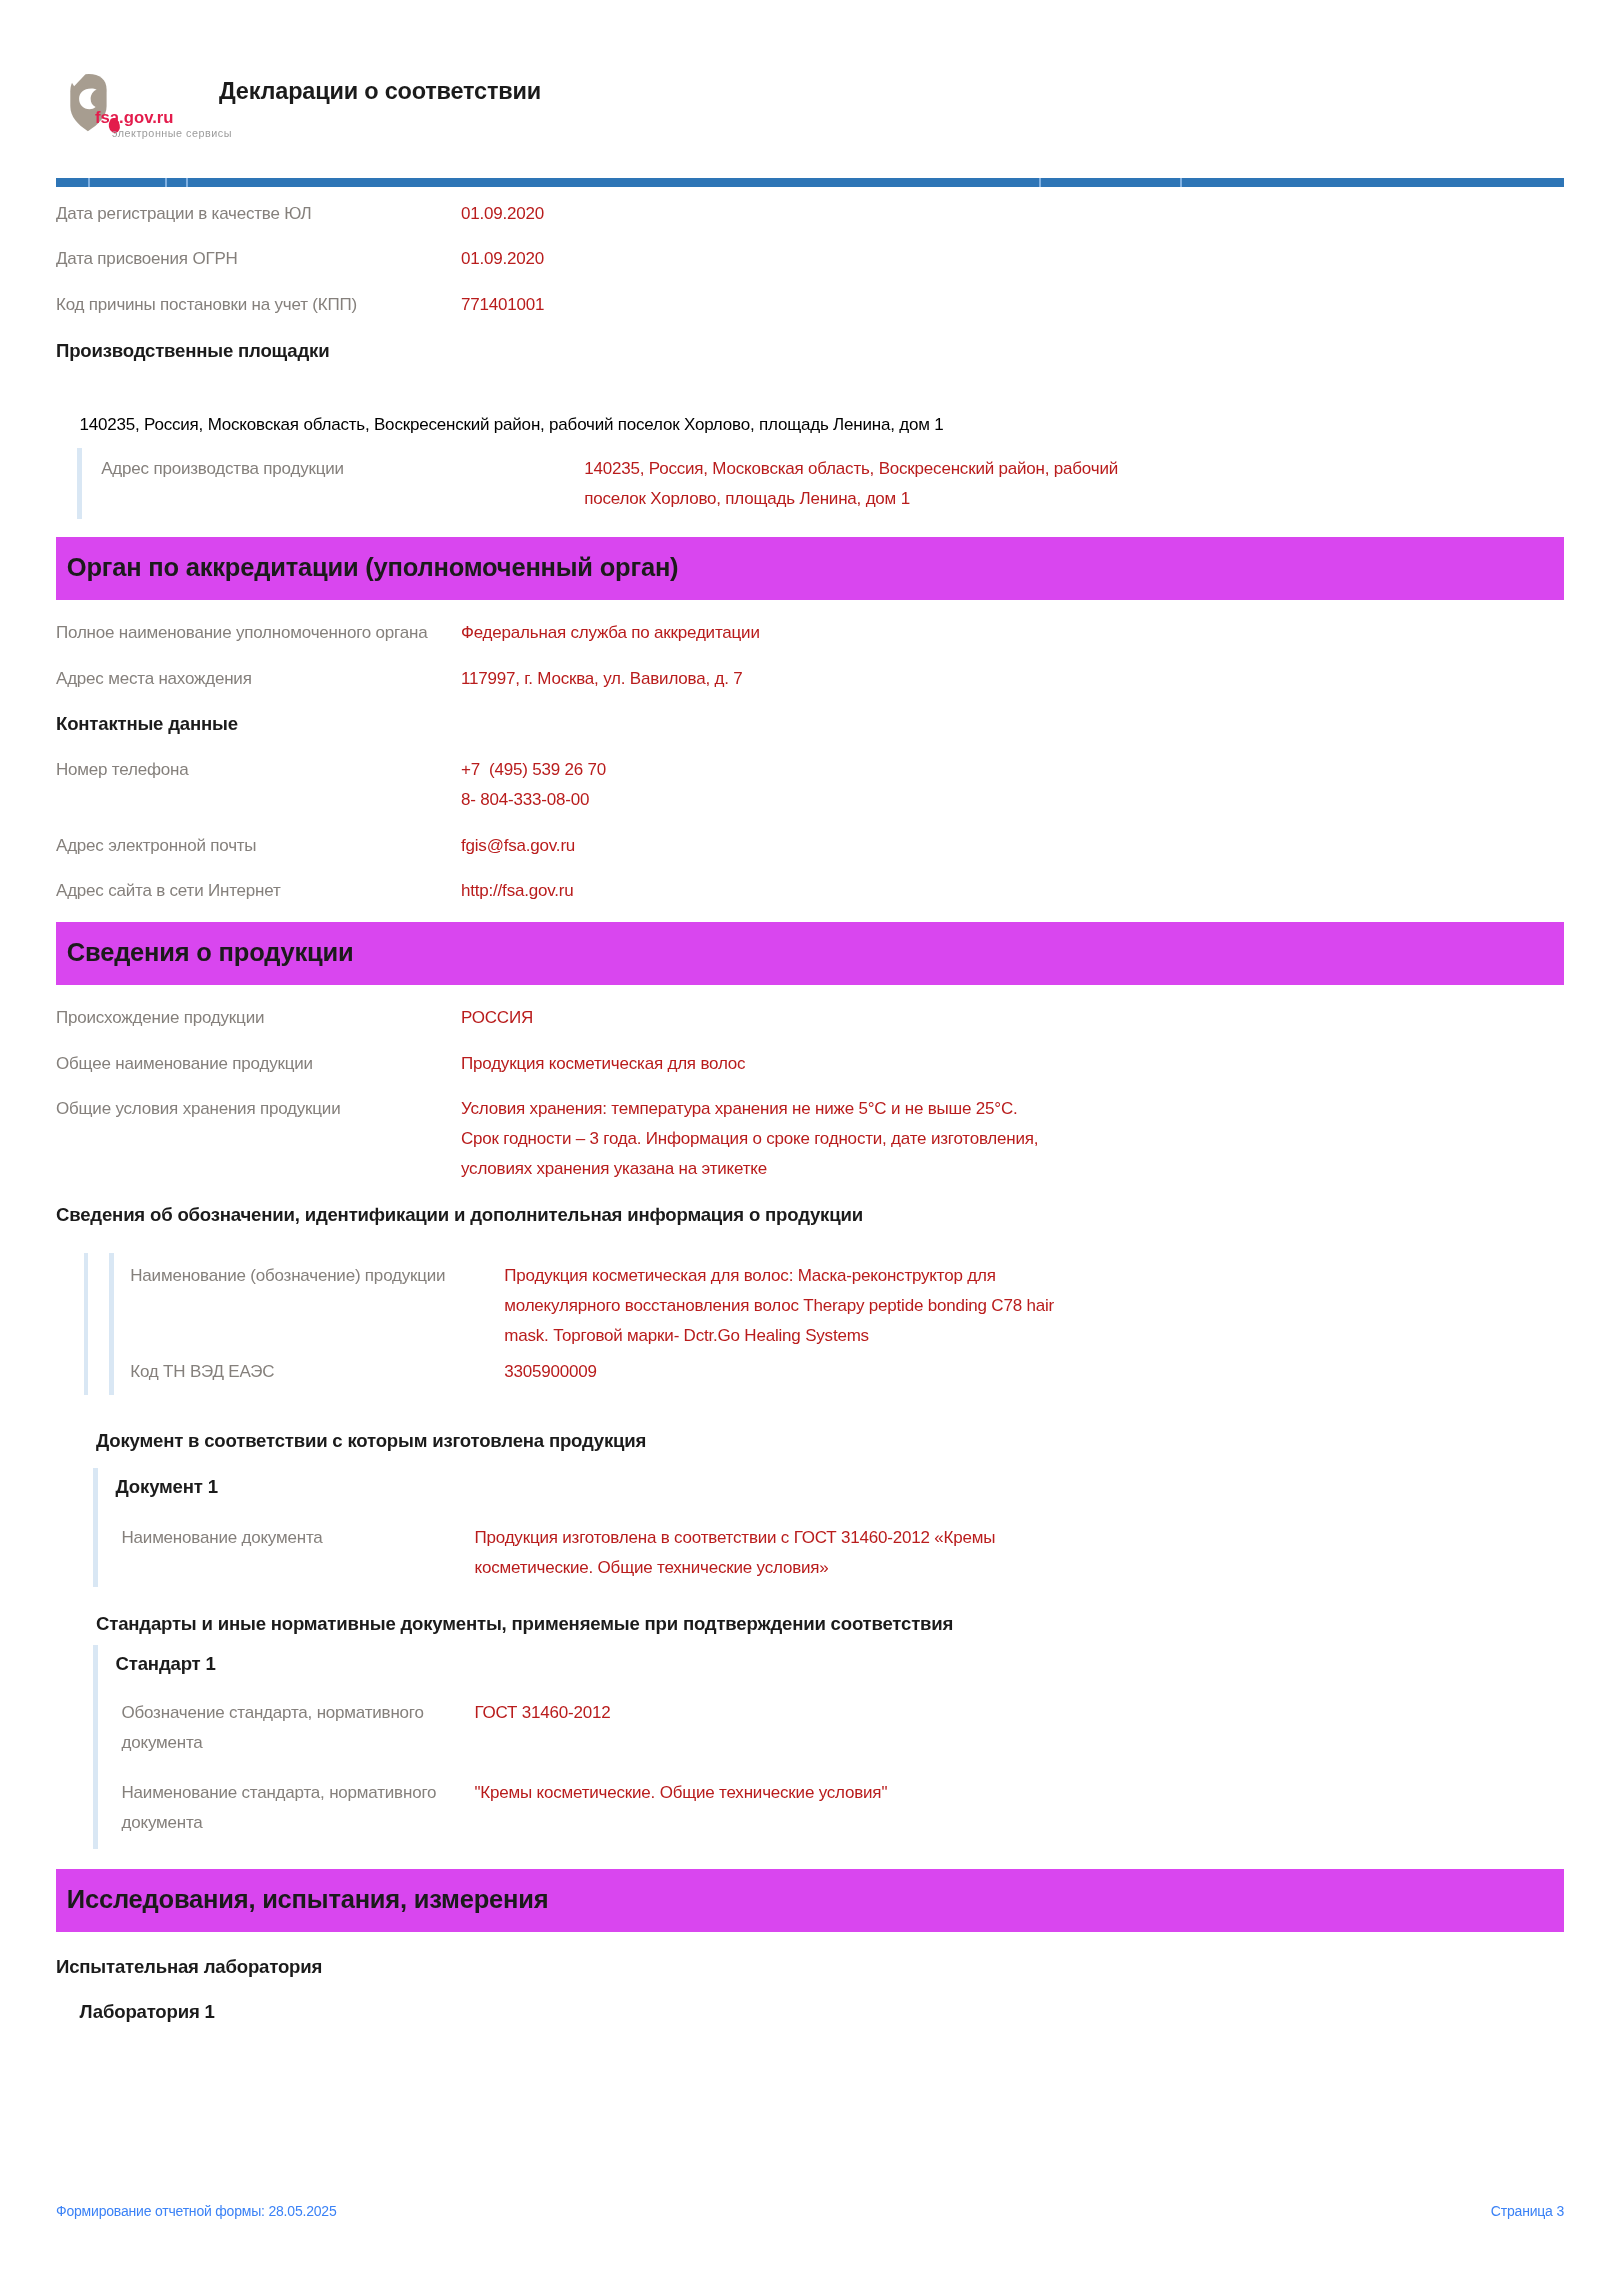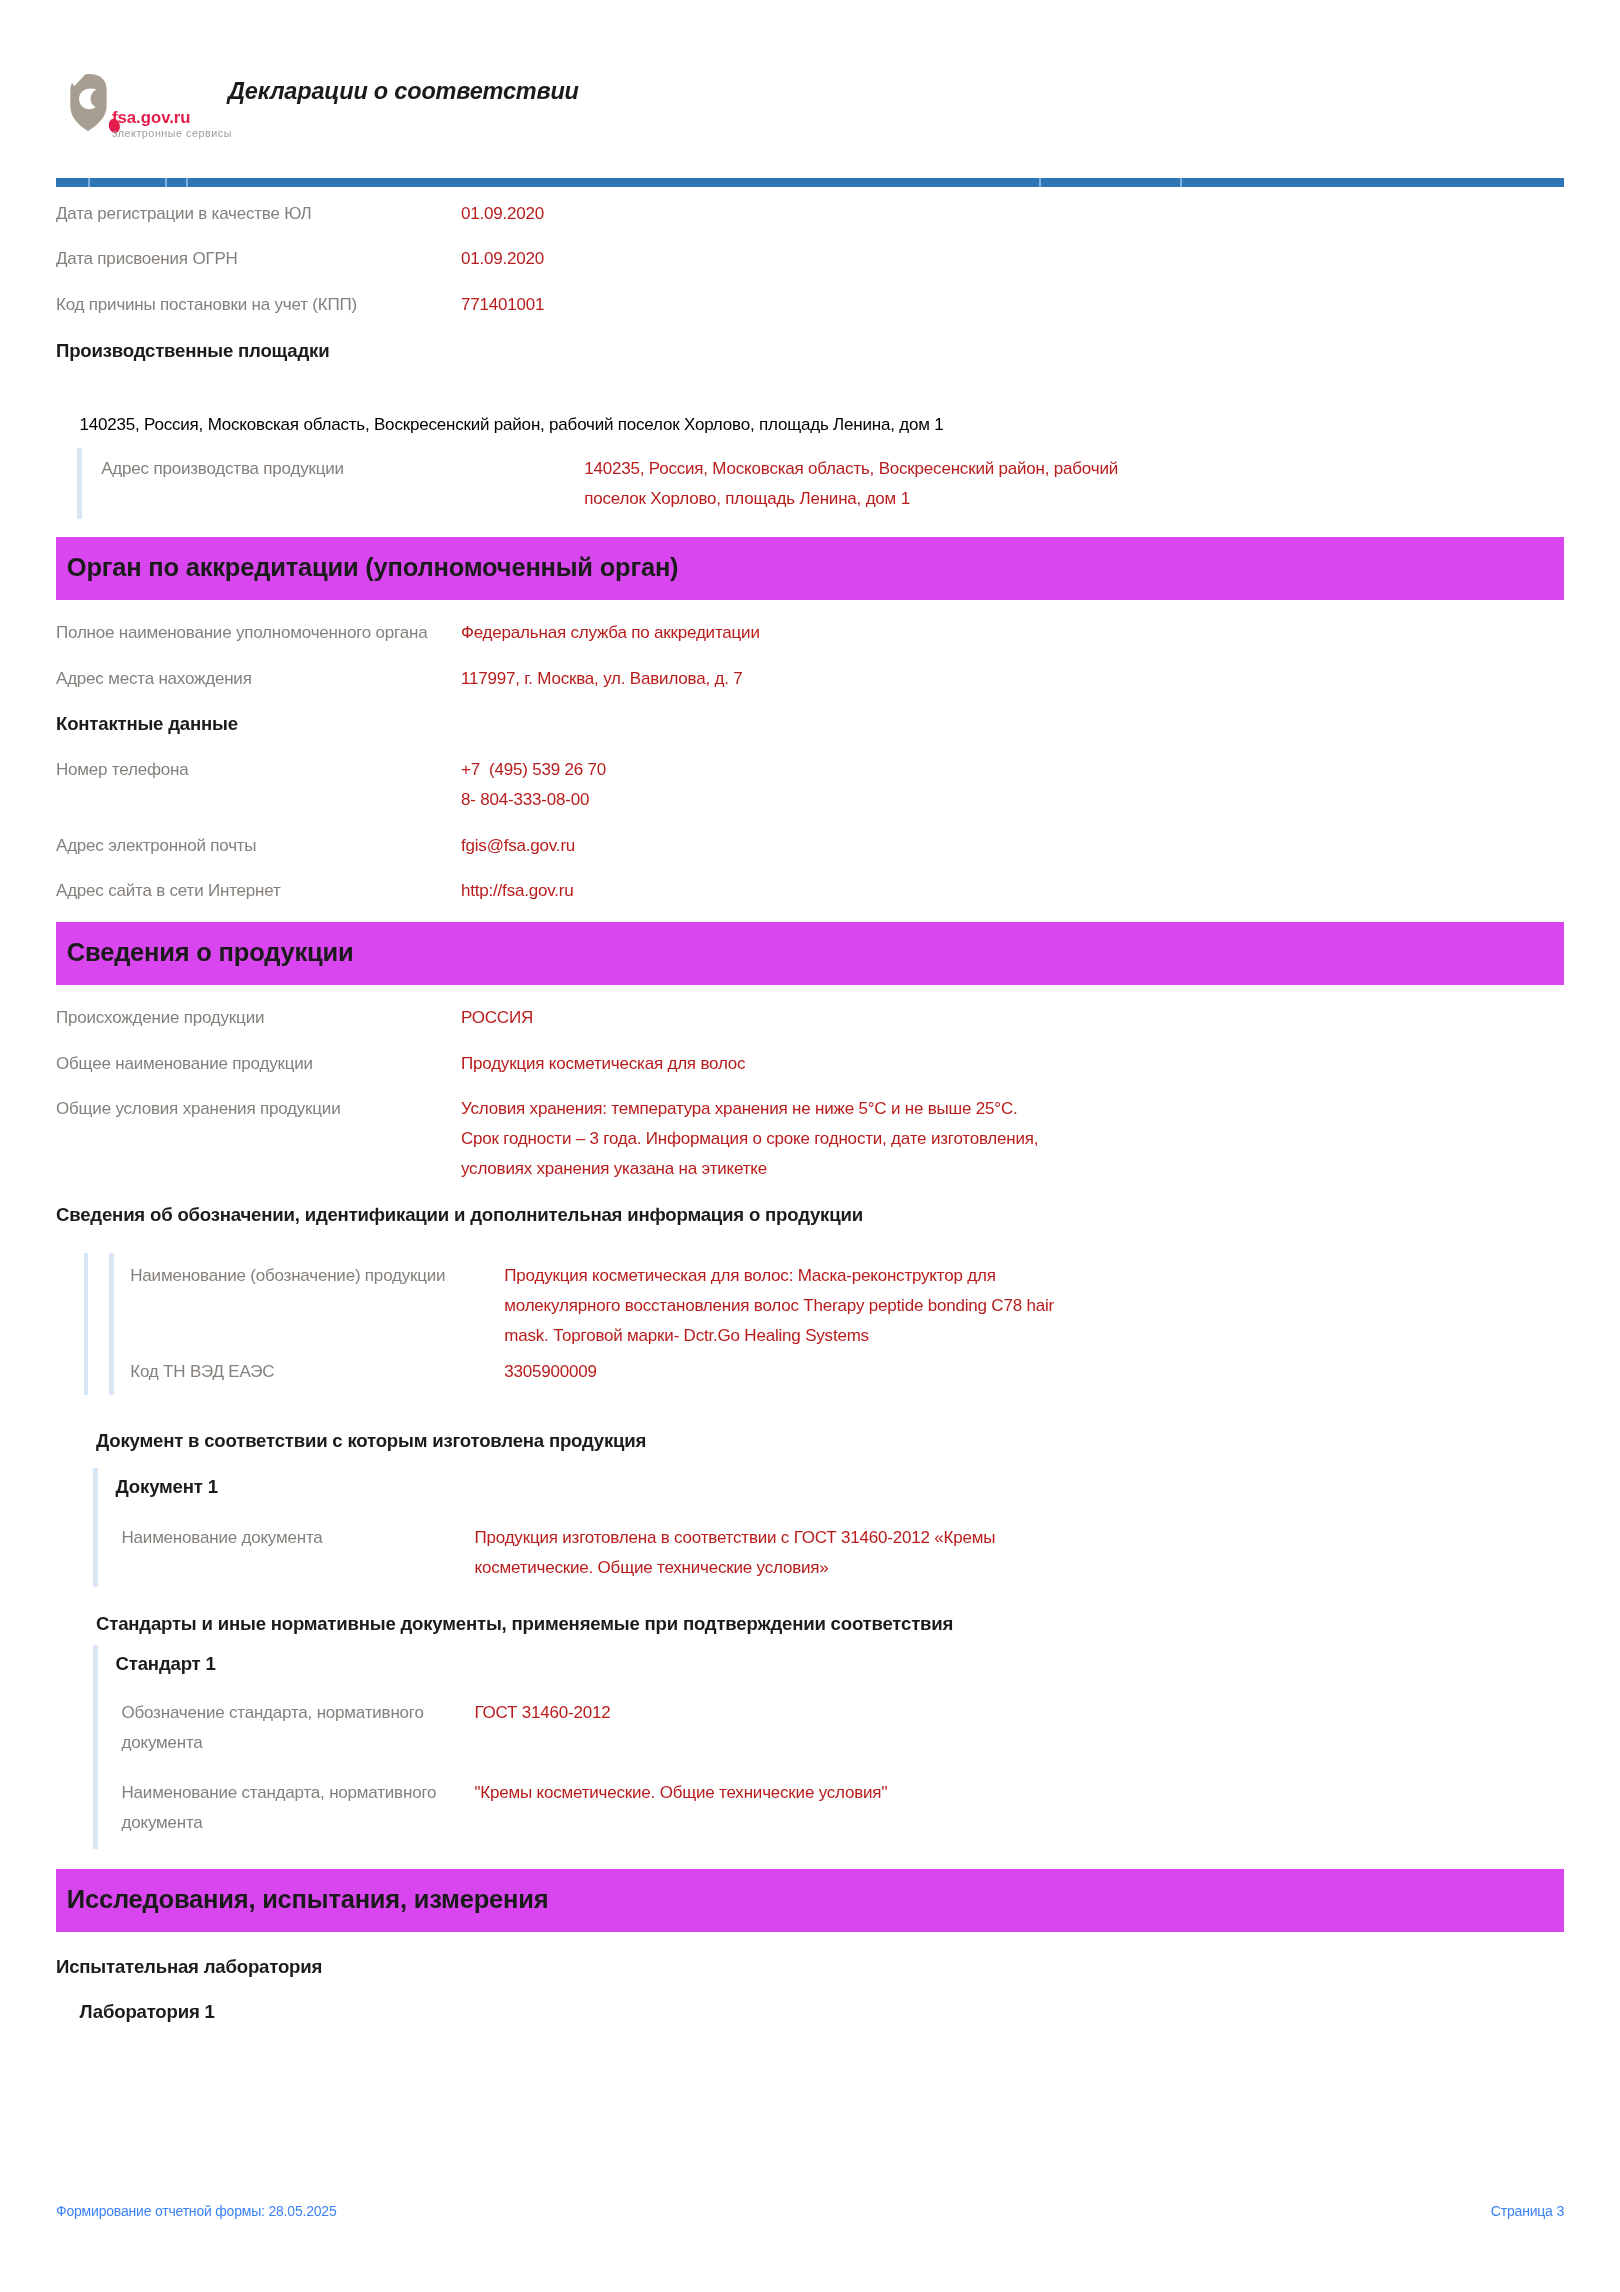--- a/index.html
+++ b/index.html
@@ -3,23 +3,23 @@
 <meta charset="utf-8">
 <style>
   html,body{margin:0;padding:0;background:#fff;}
   body{width:1620px;height:2293px;font-family:"Liberation Sans",sans-serif;color:#1f1f1f;
        -webkit-font-smoothing:antialiased;}
   .page{position:relative;width:100%;height:100%;padding:0 56px;box-sizing:border-box;overflow:hidden;}
 
   
   .hdr{position:relative;height:147px;}
   .logo-svg{position:absolute;left:10.8px;top:73px;width:55px;height:66px;}
-  .brand-domain{position:absolute;left:56px;top:108px;font-size:16.7px;font-weight:700;color:#e31c4c;}
+  .brand-domain{position:absolute;left:39px;top:108px;font-size:16.7px;font-weight:700;color:#e31c4c;}
   .brand-tagline{position:absolute;left:56px;top:127px;font-size:10.8px;color:#9c9c9c;letter-spacing:0.5px;}
-  .doc-title{position:absolute;left:172px;top:78px;margin:0;font-size:23.5px;font-weight:700;color:#1b1b1b;letter-spacing:-0.2px;font-style:italic;}
+  .doc-title{position:absolute;left:163px;top:78px;margin:0;font-size:23.5px;font-weight:700;color:#1b1b1b;letter-spacing:-0.2px;}
 
   
   .top-bar{position:relative;height:8.8px;background:#2e75b6;margin-top:31px;}
   .top-bar .tick{position:absolute;top:0;width:2px;height:100%;background:#7fb0e2;}
 
   
   .row{display:flex;align-items:flex-start;margin:0 0 15.7px;line-height:30px;font-size:17px;letter-spacing:-0.2px;}
   .lbl{color:#85807c;width:405px;flex:none;white-space:pre-wrap;}
   .val{color:#b91c1c;white-space:pre-wrap;max-width:588px;}
   .mt5{margin-top:12px;}

